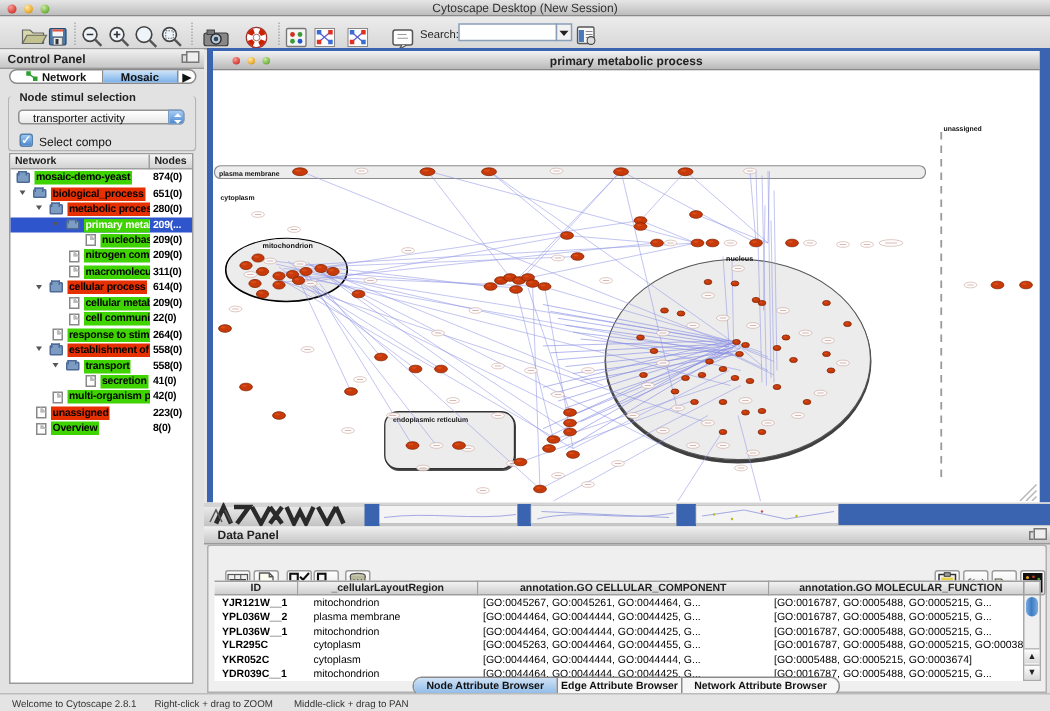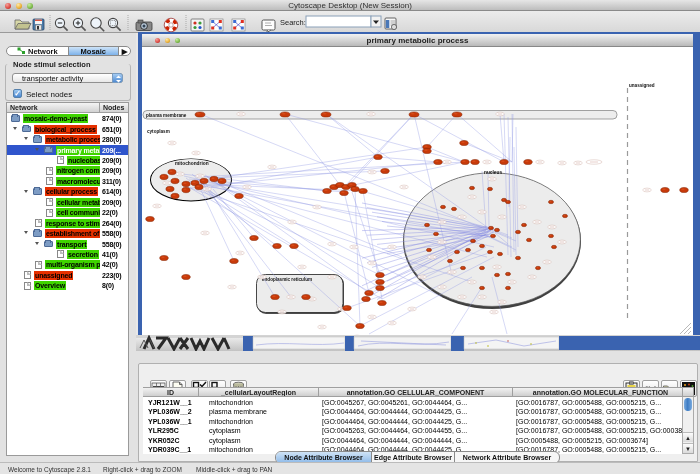--- a/index.html
+++ b/index.html
@@ -156,41 +156,42 @@
       <rect x="371" y="5" width="10" height="11" fill="#f2f2f2" stroke="#8aa0b8" stroke-width="1"></rect>
       <path d="M373 9.5 L379 9.5 L376 13 Z" fill="#222"></path>
       <g>
         <rect x="385" y="7" width="11" height="11" rx="1" fill="#f8f8f8" stroke="#555" stroke-width="0.9"></rect>
         <rect x="385.8" y="9" width="3.5" height="8" fill="#4a78b8"></rect>
         <path d="M390.5 10 L395 10 M390.5 12 L395 12 M390.5 14 L395 14" stroke="#888" stroke-width="0.7"></path>
         <circle cx="394" cy="16" r="2.6" fill="#ddd" stroke="#444" stroke-width="0.7"></circle>
       </g>
     </svg></div>
 <div id="cpanel" class="abs">
+ <div id="cphead" class="abs phead">Control Panel<div class="floatico" style="right:8px;top:3px;"></div></div>
  <div id="tabs" class="abs">
    <div class="seg" style="width:62px;border-right:1px solid #8a8a8a;">
      <svg width="9" height="8" style="vertical-align:-1px">
           <rect x="0.5" y="0.5" width="3" height="3" fill="#2ca02c"></rect>
           <rect x="5" y="4" width="3" height="3" fill="#2ca02c"></rect>
           <line x1="2" y1="2" x2="6.5" y2="5.5" stroke="#2ca02c"></line>
         </svg>
      Network</div>
    <div class="seg" style="width:51px;background:linear-gradient(#cde3f8,#7db2ea);border-right:1px solid #8a8a8a;">Mosaic</div>
    <div class="seg" style="width:11px;">▶</div>
  </div>
  <div id="grouplab" class="abs">Node stimul selection</div>
  <div id="groupbox" class="abs"></div>
  <div id="combo" class="abs">transporter activity<div id="combospin">
         <svg width="9" height="8" style="position:absolute;left:1px;top:0.5px;">
           <path d="M4.5 0.5 L7 3 L2 3 Z" fill="#fff"></path>
           <path d="M4.5 7.5 L7 5 L2 5 Z" fill="#fff"></path>
         </svg>
       </div></div>
  <div id="cbx" class="abs">✓</div>
-    <div id="cbxlab" class="abs">Select nodes</div>
+    <div id="cbxlab" class="abs">Select compo</div>
  <div id="treebox" class="abs">
   <div id="treehead" class="abs">
         <span style="position:absolute;left:3px;top:1px;">Network</span>
    <span style="position:absolute;left:96px;top:1px;">Nodes</span>
    <span style="position:absolute;left:92px;top:0;width:1px;height:10px;background:#9f9f9f;"></span>
       </div>
 <div class="trow" style="top:10.50px;">
         <div class="fold" style="left:4px;"></div>
         <span class="lab g" style="left:16px;max-width:77px;overflow:hidden;">mosaic-demo-yeast</span>
         <span class="num" style="">874(0)</span>
@@ -728,20 +729,21 @@
 <rect x="328" y="2" width="95" height="12" fill="#f4f4f4" stroke="#bbb" stroke-width="0.5"></rect>
 <path d="M332 9 L360 5 L388 11 L420 6" stroke="#99a0e0" stroke-width="0.6" fill="none"></path>
 <circle cx="340" cy="8" r="0.8" fill="#b8b820"></circle>
       <circle cx="352" cy="11" r="0.8" fill="#b8b820"></circle>
 <circle cx="372" cy="6" r="0.8" fill="#c05050"></circle>
       <circle cx="395" cy="9" r="0.8" fill="#b8b820"></circle>
 <rect x="423" y="1" width="141" height="14" fill="#3a63b0"></rect>
 <rect x="264" y="2" width="2 " height="0" fill="#000"></rect>
 </svg></div>
 <div id="datapanel" class="abs">
+    <div id="dphead" class="abs phead">Data Panel<div class="floatico" style="right:7px;top:3px;"></div></div>
     <div id="dpbody" class="abs">
       <div class="btn" style="left:11px;"><svg width="15" height="15">
           <rect x="1" y="2" width="13" height="11" fill="#eee" stroke="#555" stroke-width="0.8"></rect>
           <rect x="2" y="5" width="11" height="2.2" fill="#444"></rect>
           <rect x="2" y="9" width="11" height="2.2" fill="#444"></rect>
           <line x1="5.5" y1="2" x2="5.5" y2="13" stroke="#555" stroke-width="0.7"></line>
           <line x1="9.5" y1="2" x2="9.5" y2="13" stroke="#555" stroke-width="0.7"></line>
         </svg></div>
       <div class="btn" style="left:30px;"><svg width="15" height="15">
           <path d="M3 1 L9.5 1 L12 3.5 L12 14 L3 14 Z" fill="#fdfdf2" stroke="#555" stroke-width="0.9"></path>

